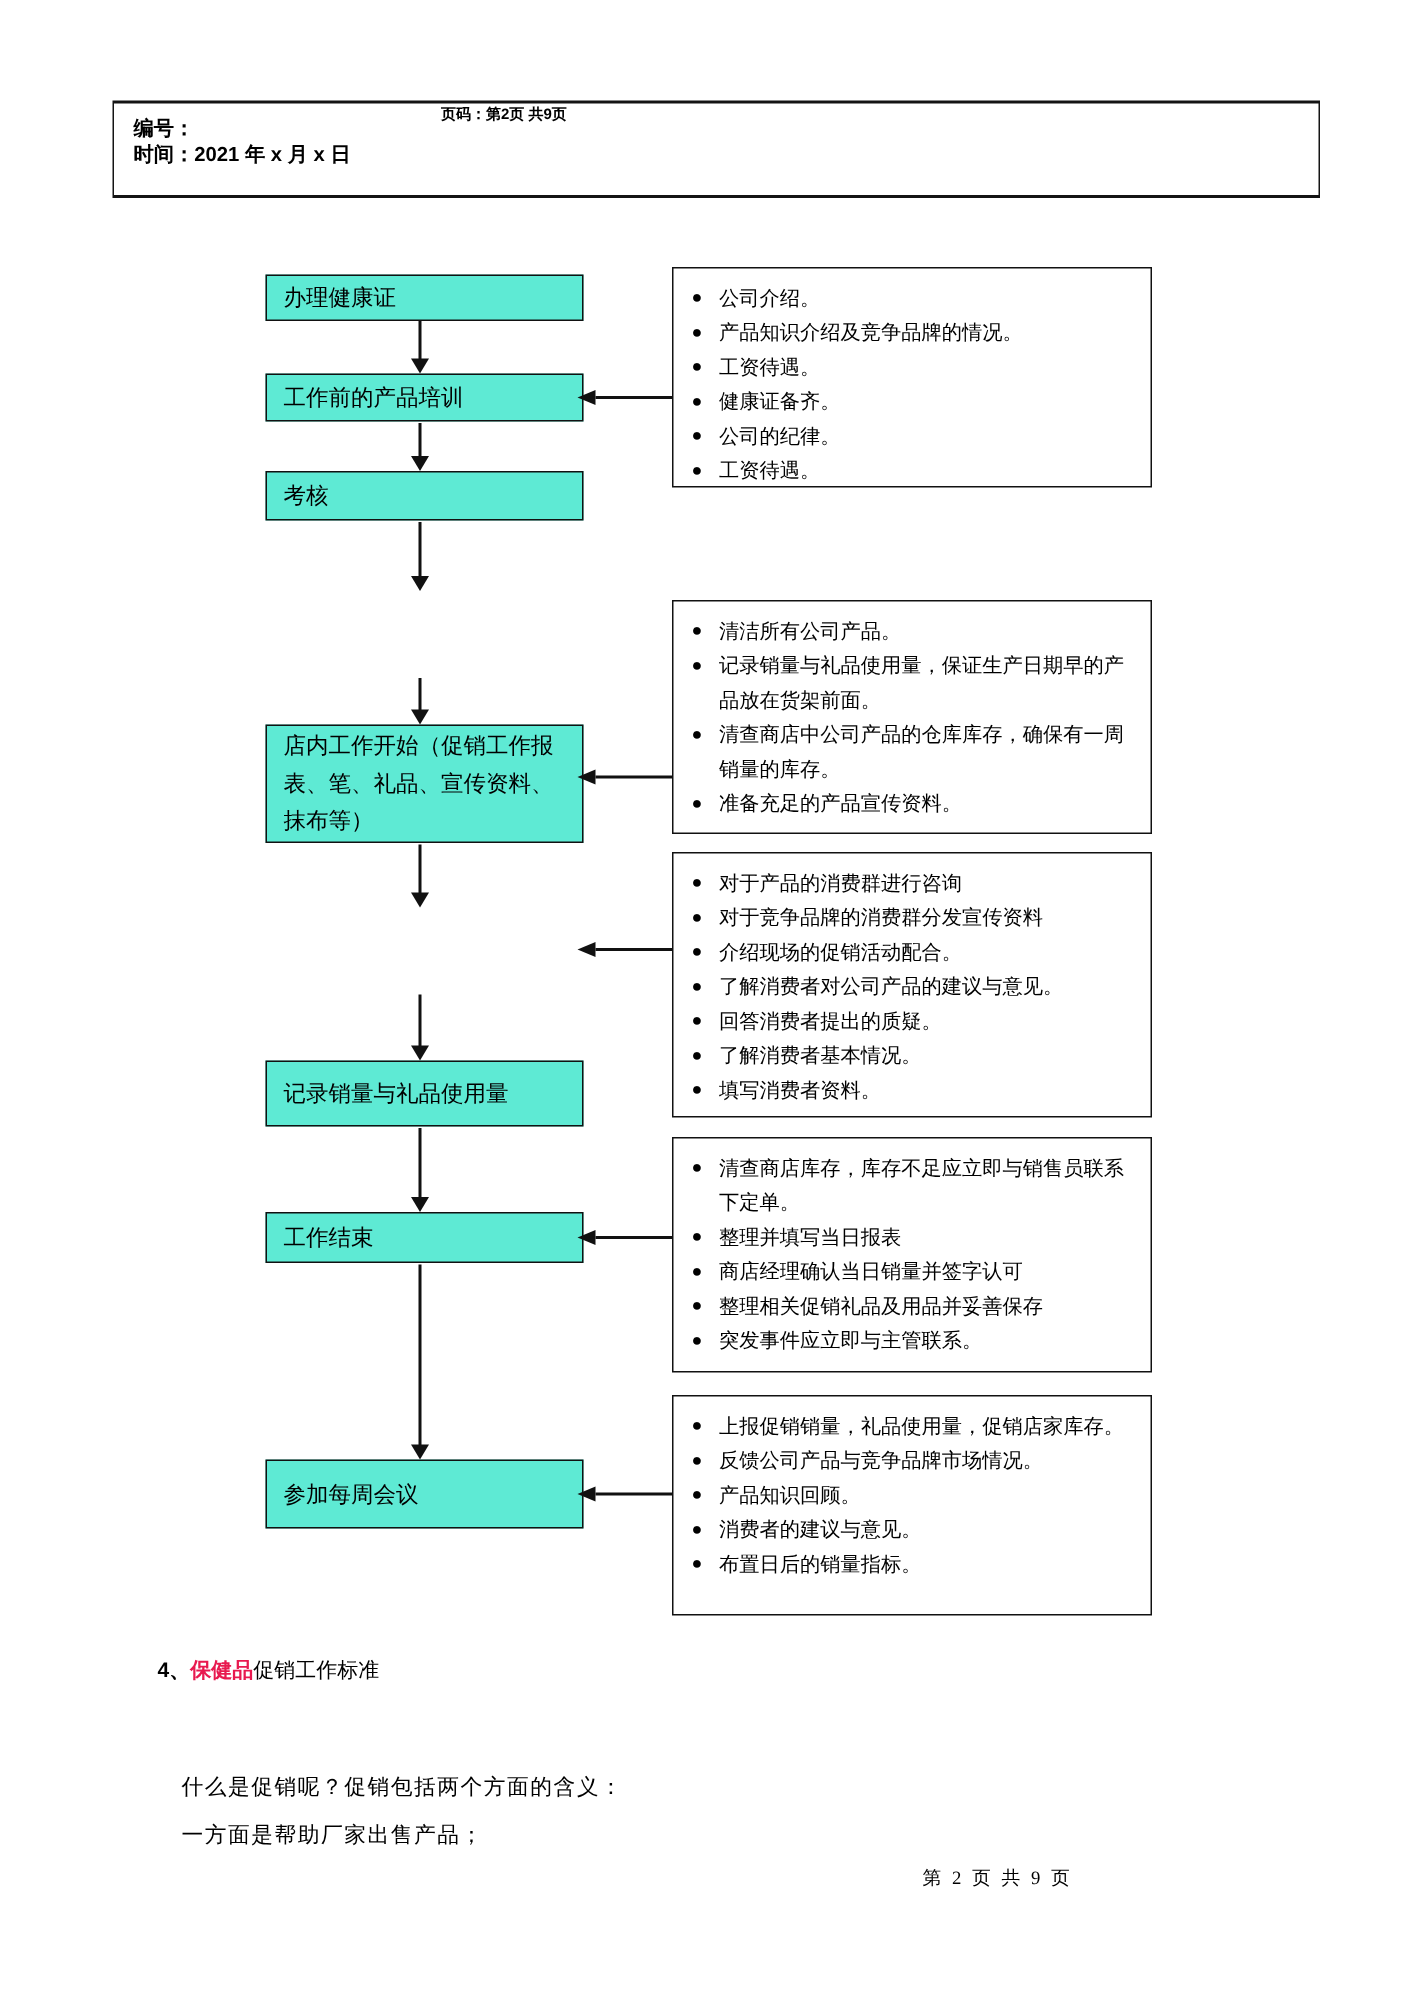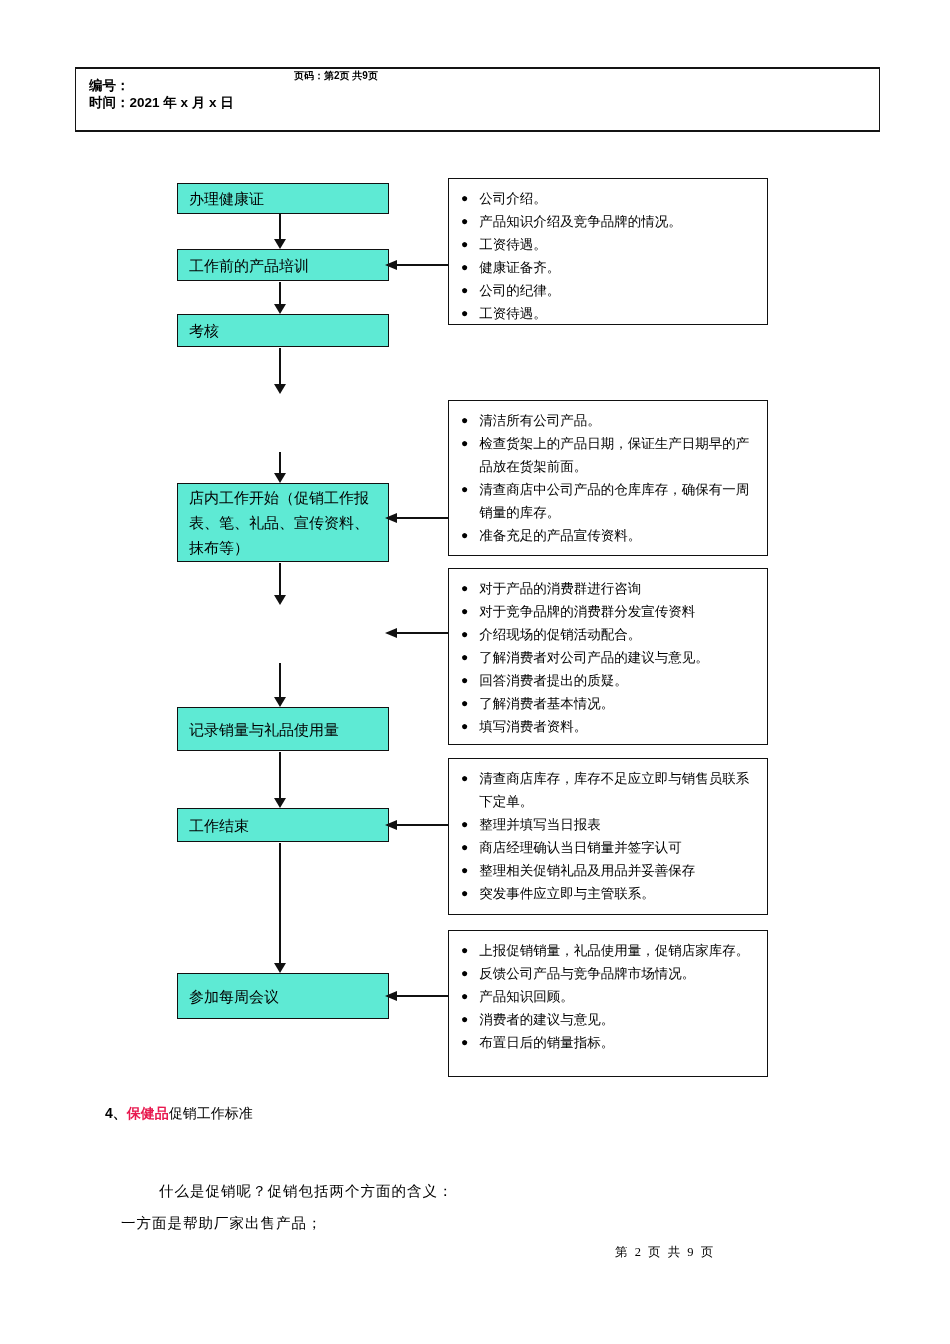--- a/index.html
+++ b/index.html
@@ -56,21 +56,21 @@
   .section-heading{
     position:absolute;left:105px;top:1105px;font-size:14px;
     font-family:"Liberation Serif","DejaVu Serif",serif;
   }
   .section-heading .num{font-weight:bold;font-family:"Liberation Sans",sans-serif;}
   .section-heading .hl{color:#e8194f;font-weight:bold;}
   .para{
     position:absolute;left:121px;font-size:14.5px;
     font-family:"Liberation Serif","DejaVu Serif",serif;letter-spacing:1px;
   }
-  .para1{top:1182px;margin-left:38px;}
+  .para1{top:1182px;}
   .para2{top:1214px;}
   .page-footer{
     position:absolute;left:615px;top:1244px;font-size:12.5px;letter-spacing:2px;
     font-family:"Liberation Serif","DejaVu Serif",serif;
   }
 </style>
 </head>
 <body>
 
 <div class="page">
@@ -139,21 +139,21 @@
   </div>
 
   <div class="detailbox" style="top:400px;height:156px">
     <ul>
       <li>
           <span class="dot">●</span>
           <span>清洁所有公司产品。</span>
         </li>
       <li>
           <span class="dot">●</span>
-          <span>检查货架上的产品日期，保证生产日期早的产品放在货架前面。</span>
+          <span>记录销量与礼品使用量，保证生产日期早的产品放在货架前面。</span>
         </li>
       <li>
           <span class="dot">●</span>
           <span>清查商店中公司产品的仓库库存，确保有一周销量的库存。</span>
         </li>
       <li>
           <span class="dot">●</span>
           <span>准备充足的产品宣传资料。</span>
         </li>
     </ul>

